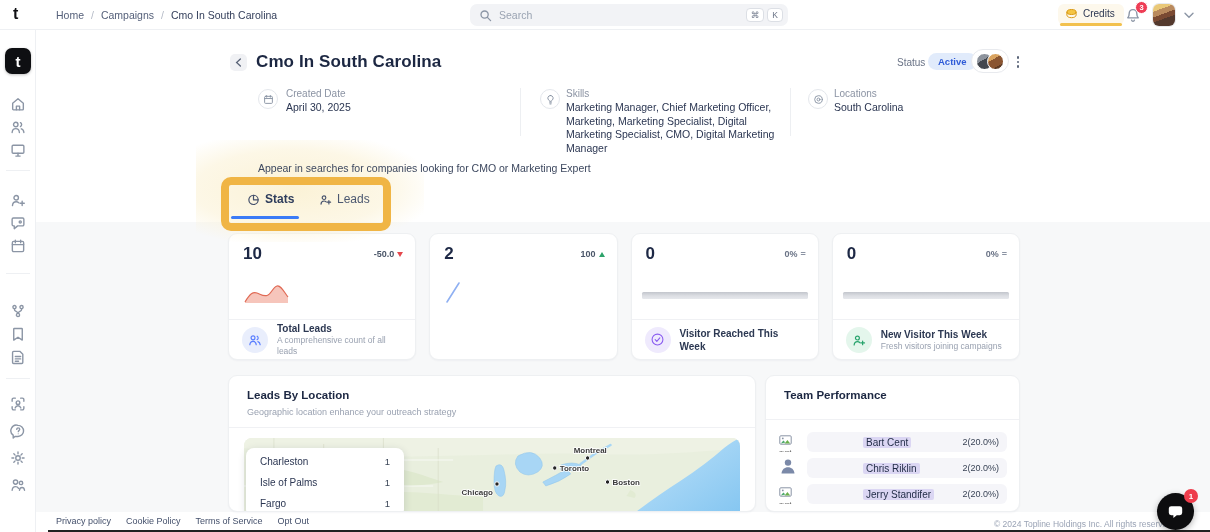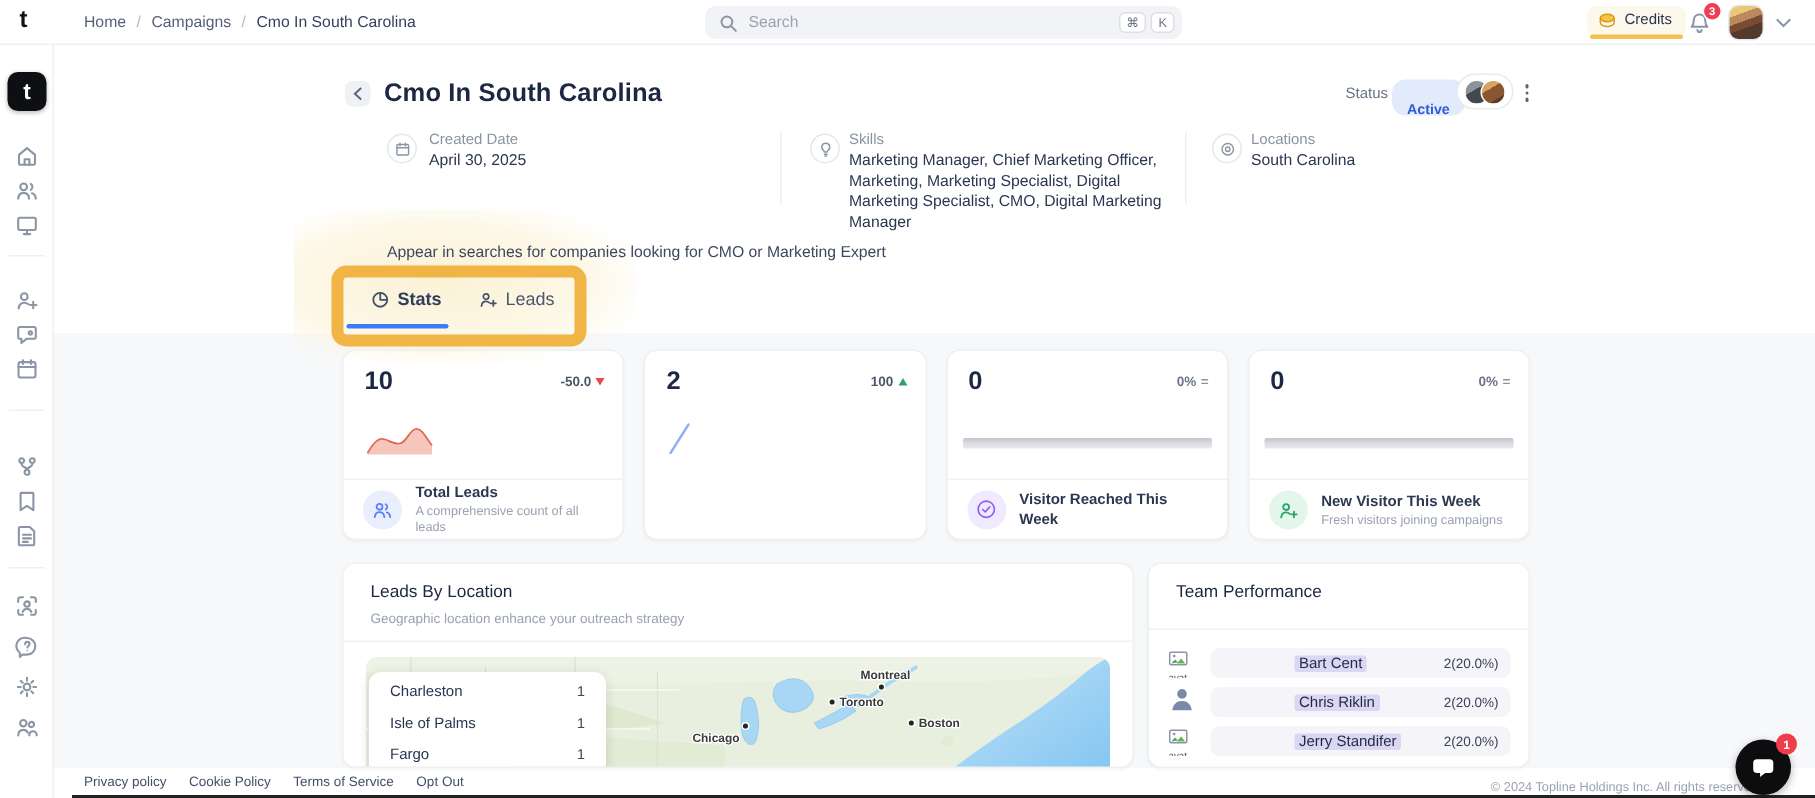--- a/index.html
+++ b/index.html
@@ -32,21 +32,21 @@
   .sidebar { position:absolute; left:0; top:30px; width:36px; height:502px; background:#fff; border-right:1px solid #eef0f3; z-index:7; }
   .sb-logo { position:absolute; left:5px; top:18px; width:26px; height:26px; background:#0e0f12; border-radius:7px; color:#fff; font-weight:800; font-size:15px; display:flex; align-items:center; justify-content:center; cursor:pointer; box-shadow:0 1px 3px rgba(0,0,0,.25); }
   .sb-item { position:absolute; left:10px; width:16px; height:16px; cursor:pointer; }
   .sb-div { position:absolute; left:6px; width:24px; height:1px; background:#eef0f3; }
   .sb-ic, .ln-ic { stroke:#8b95a5; fill:none; stroke-width:1.3; stroke-linecap:round; stroke-linejoin:round; }
 
   
   .back-btn { position:absolute; left:230px; top:54px; width:17px; height:17px; background:#f0f1f4; border-radius:5px; display:flex; align-items:center; justify-content:center; cursor:pointer; z-index:2; }
   .page-title { position:absolute; left:256px; top:52px; font-size:17px; font-weight:600; color:#1c2742; letter-spacing:.1px; z-index:2; }
   .status-label { position:absolute; left:897px; top:57px; font-size:10px; color:#6a7386; }
-  .status-pill { position:absolute; left:928px; top:53px; height:17px; background:#e1ebfb; color:#2f5bd7; border-radius:9px; font-size:9.5px; font-weight:600; line-height:17px; padding:12px 10px; cursor:pointer; }
+  .status-pill { position:absolute; left:928px; top:53px; height:17px; background:#e1ebfb; color:#2f5bd7; border-radius:9px; font-size:9.5px; font-weight:600; line-height:17px; padding:0 10px; cursor:pointer; }
   .avatar-group { position:absolute; left:971px; top:49px; height:24px; background:#fff; border:1px solid #e8eaee; border-radius:12px; display:flex; align-items:center; padding:0 4px; cursor:pointer; }
   .ag-a { width:17px; height:17px; border-radius:50%; border:1.5px solid #fff; }
   .ag-a1 { background:linear-gradient(150deg,#8d939c 0 40%,#43474e 40%); }
   .ag-a2 { background:linear-gradient(150deg,#d9a35f 0 35%,#8a5531 35% 75%,#5c3a24 75%); margin-left:-6px; }
   .kebab { position:absolute; left:1011px; top:54px; width:14px; height:16px; cursor:pointer; display:flex; flex-direction:column; align-items:center; justify-content:center; gap:2px; }
   .kebab i { width:2.5px; height:2.5px; border-radius:50%; background:#5a6478; }
 
   
   .meta-ic { position:absolute; width:20px; height:20px; border-radius:50%; border:1px solid #e4e7ec; display:flex; align-items:center; justify-content:center; }
   .meta-label { position:absolute; font-size:10px; color:#8b93a3; }
@@ -89,21 +89,21 @@
   .cf-title { font-size:10px; font-weight:600; color:#2c3852; line-height:13px; }
   .cf-sub { font-size:8.5px; color:#99a1b0; line-height:11px; }
 
   
   .bcard { position:absolute; top:375px; background:#fff; border:1px solid #eef0f2; border-radius:9px; box-shadow:0 1px 2px rgba(25,35,65,.04); overflow:hidden; }
   .loc-card { left:228px; width:528px; height:137px; }
   .team-card { left:765px; width:255px; height:137px; }
   .bc-head { position:relative; border-bottom:1px solid #f0f1f4; }
   .loc-card .bc-head { height:52px; }
   .team-card .bc-head { height:44px; }
-  .bc-title { position:absolute; left:18px; top:13px; font-size:11.5px; font-weight:400; color:#1c2742; }
+  .bc-title { position:absolute; left:18px; top:13px; font-size:11.5px; font-weight:700; color:#1c2742; }
   .bc-sub { position:absolute; left:18px; top:31px; font-size:9px; color:#9aa2b1; }
   .map-wrap { position:absolute; left:15px; right:15px; top:62px; height:75px; border-radius:8px 8px 0 0; overflow:hidden; }
   .map-list { position:absolute; left:17px; top:72px; width:158px; background:#fff; border-radius:8px; box-shadow:0 2px 8px rgba(20,30,60,.14); padding:3px 0; z-index:2; }
   .ml-row { height:21px; display:flex; align-items:center; justify-content:space-between; padding:0 14px; }
   .ml-city { font-size:10px; color:#2b3652; }
   .ml-count { font-size:9.5px; color:#3c4758; }
   .map-label { font-size:8px; font-weight:700; fill:#3a3a3a; paint-order:stroke; stroke:#ffffff; stroke-width:1.6px; }
 
   .t-row { position:absolute; left:0; right:0; height:22px; }
   .t-avatar { position:absolute; left:13px; top:0; width:22px; height:21px; overflow:hidden; }

